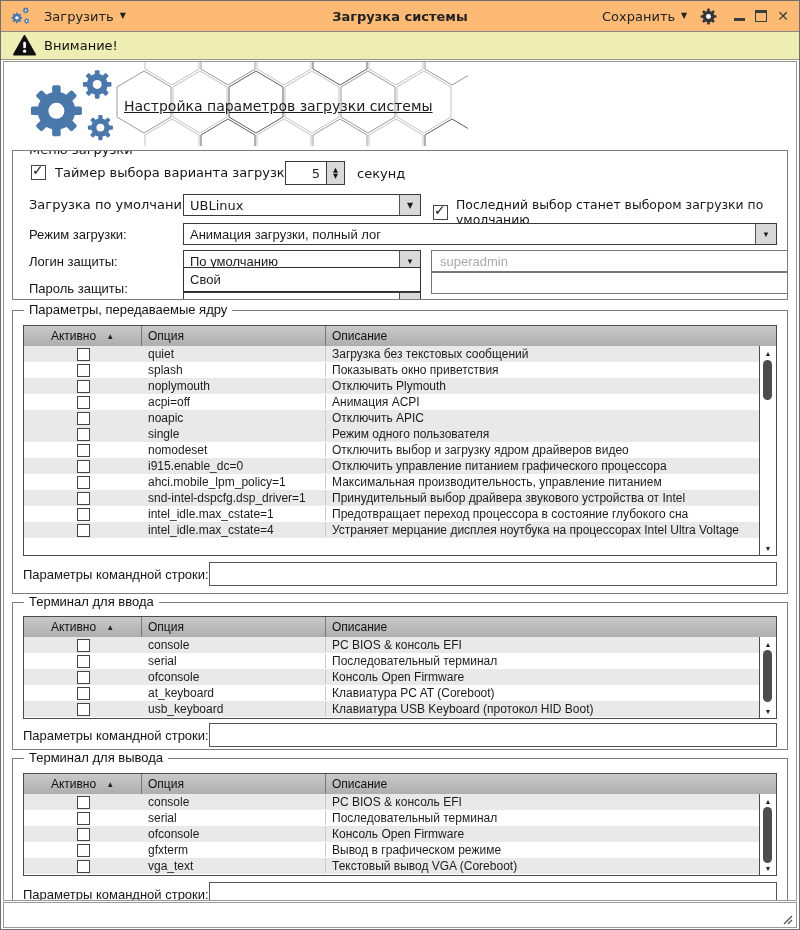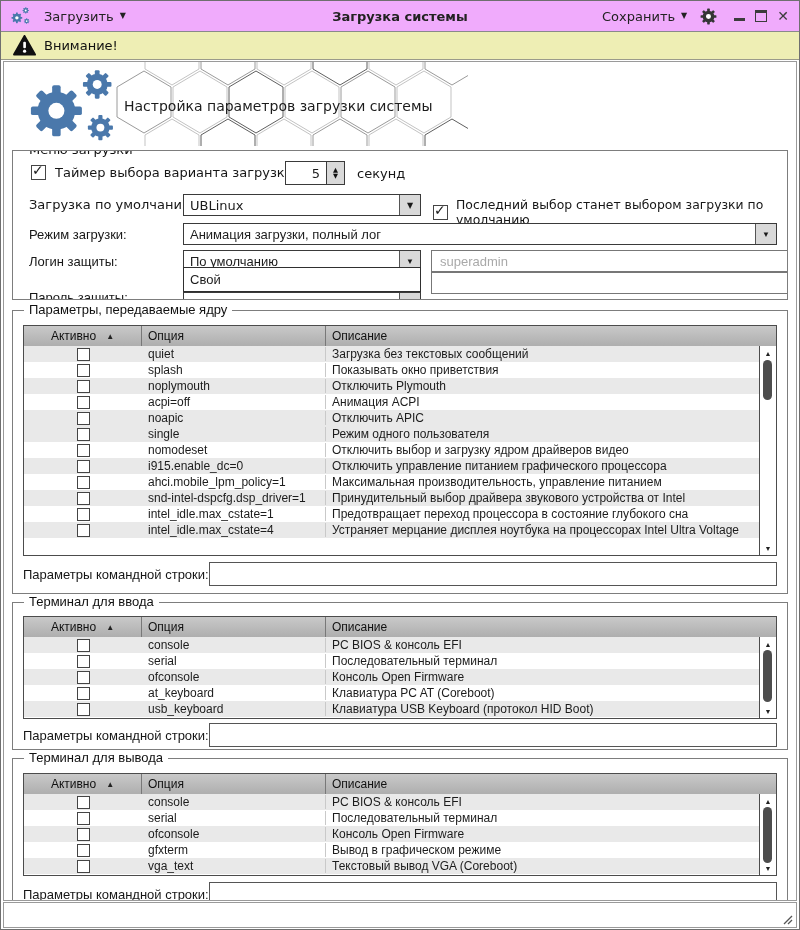--- a/index.html
+++ b/index.html
@@ -4,21 +4,21 @@
 <style>
   html,body{margin:0;padding:0;background:#cfcfcf;}
   .window{
     position:relative;width:798px;height:928px;background:#fff;
     border:1px solid #6f6f6f;font-family:"DejaVu Sans",sans-serif;color:#1c1c1c;
     overflow:hidden;
   }
   .f-cond{font-family:"Liberation Sans",sans-serif;}
 
   
-  .titlebar{height:30px;border-bottom:1px solid #8a8a8a;background:#f0abfc;
+  .titlebar{height:30px;border-bottom:1px solid #8a8a8a;background:#fdba74;
     display:flex;align-items:center;position:relative;}
   .tb-left{display:flex;align-items:center;gap:9px;padding-left:8px;}
   .tb-title{position:absolute;left:0;right:0;text-align:center;font-size:13px;font-weight:600;color:#222;pointer-events:none;}
   .tb-right{margin-left:auto;display:flex;align-items:center;gap:13px;padding-right:10px;}
   .menu-btn{display:flex;align-items:center;gap:6px;font-size:13px;color:#222;cursor:default;}
   .dd-arrow{font-size:8px;color:#222;line-height:1;}
   .win-btns{display:flex;align-items:center;gap:10px;margin-left:4px;}
   .ic-min{width:11px;height:3px;background:#3c3c3c;margin-top:6px;}
   .ic-max{width:10px;height:8px;border:1px solid #3c3c3c;border-top:3px solid #3c3c3c;}
   .ic-close{font-size:14px;color:#3c3c3c;line-height:1;}
@@ -27,21 +27,21 @@
   .warnbar{height:27px;background:#eeeeb4;border-bottom:1px solid #9a9a8a;
     display:flex;align-items:center;gap:8px;padding-left:12px;font-size:13px;color:#111;}
 
   
   .main{position:absolute;left:2px;right:2px;top:60px;height:838px;border:1px solid #9a9a9a;background:#fff;overflow:hidden;}
 
   
   .banner{position:relative;height:84px;overflow:hidden;}
   .banner .logo{position:absolute;left:22px;top:4px;}
   .banner .hexes{position:absolute;left:112px;top:-2px;}
-  .banner-title{position:absolute;left:120px;top:36px;font-size:14px;color:#1c1c1c;}
+  .banner-title{position:absolute;left:120px;top:36px;font-size:14px;color:#1c1c1c;text-decoration:underline;}
   .hx-l{stroke:#c3c3c3;} .hx-m{stroke:#9a9a9a;} .hx-d{stroke:#5f5f5f;}
 
   
   .group{position:relative;margin:0 8px;border:1px solid #7d7d7d;background:#fff;}
   .legend{position:absolute;top:-9px;left:11px;background:#fff;padding:0 5px;font-size:13px;color:#111;z-index:3;}
   .g-menu{margin-top:4px;height:148px;overflow:hidden;}
   .g-kernel{margin-top:10px;height:282px;}
   .g-in{margin-top:8px;height:146px;}
   .g-out{margin-top:8px;height:150px;}
 
@@ -220,21 +220,21 @@
         <div class="cbtn">▼</div>
       </div>
 
       <div class="abs lbl f-cond" style="left:16px;top:103px;">Логин защиты:</div>
       <div class="abs combo f-cond" style="left:170px;top:99px;width:238px;">
         <div class="cval">По умолчанию</div>
         <div class="cbtn">▼</div>
       </div>
       <input class="abs tinput" style="left: 418px; top: 99px; width: 362px;" placeholder="superadmin">
 
-      <div class="abs lbl f-cond" style="left:16px;top:139px;">Пароль защиты:</div>
+      <div class="abs lbl f-cond" style="left:16px;top:130px;">Пароль защиты:</div>
       <div class="abs popup f-cond" style="left:170px;top:116px;width:238px;height:25px;">
         <span>Свой</span>
       </div>
       <div class="abs combo f-cond" style="left:170px;top:141px;width:238px;z-index:1;">
         <div class="cval"></div>
         <div class="cbtn">▼</div>
       </div>
       <input class="abs tinput" style="left: 418px; top: 121px; width: 362px;">
     </div>
 

